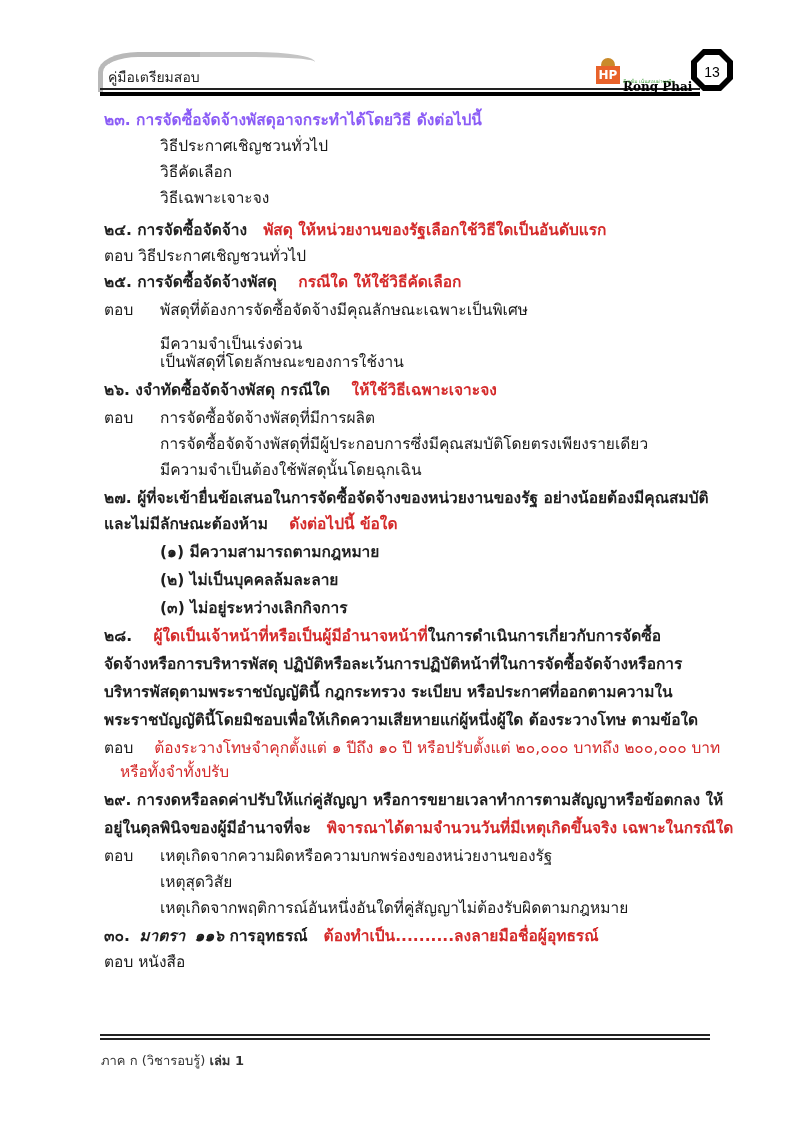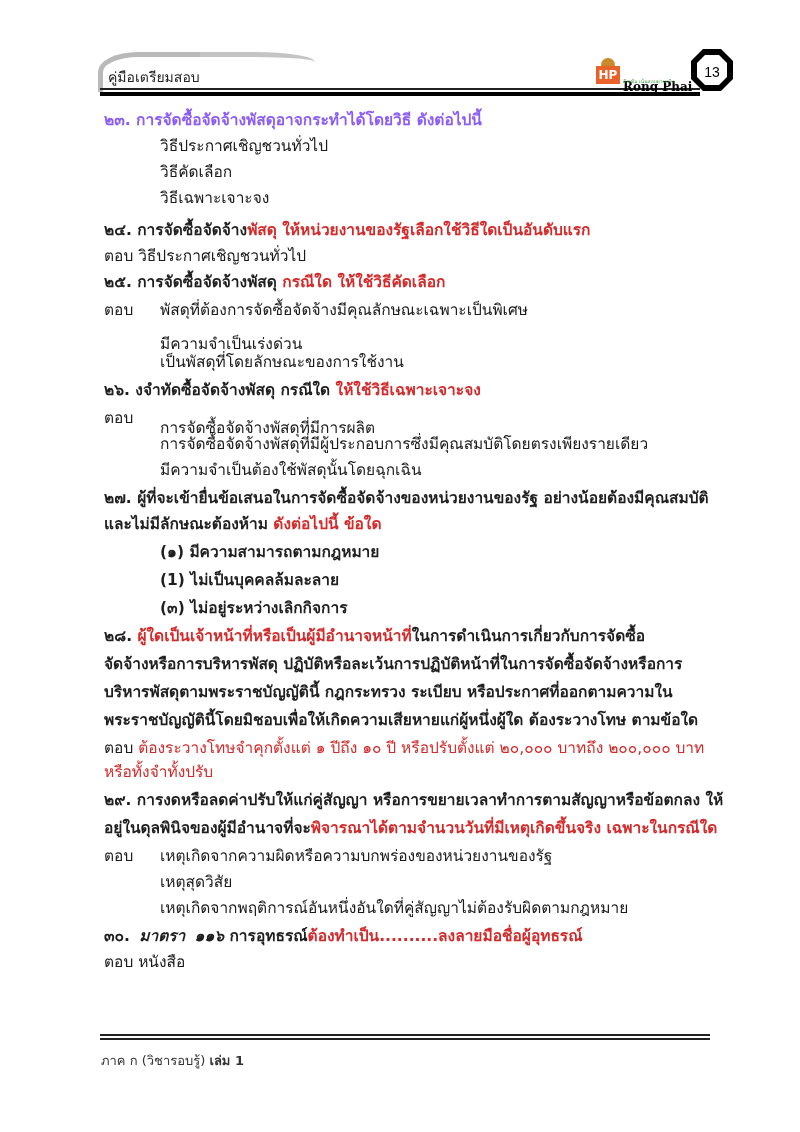--- a/index.html
+++ b/index.html
@@ -24,21 +24,21 @@
     .logo-sub { position: absolute; left: 27px; top: 19px; font-size: 5px; color: #3f9e3a; white-space: nowrap; }
     .pagebadge { position: absolute; left: 690px; top: 48px; width: 44px; height: 44px; }
     .pagebadge svg { position: absolute; left: 0; top: 0; }
     .pagebadge span { position: absolute; left: 0; top: 16px; width: 44px; height: 44px; line-height: 44px;
                       text-align: center; font: 14px "Liberation Sans", sans-serif; color: #000; }
 
     
     .content { position: absolute; left: 104px; top: 108px; width: 620px; font-size: 15.5px; }
     .ln { position: absolute; left: 0; white-space: nowrap; line-height: 24px; }
     .b { font-weight: bold; color: #1f1f1f; }
-    .red { color: #d42a2a; }
+    .red { color: #d42a2a; padding-left: 16px; }
     .redb { color: #8b5cf6; font-weight: bold; }
     .ind1 { left: 56px; }
     .ind2 { left: 56px; }
     .it { font-style: italic; font-family: Liberation Mono, monospace; }
 
     
     .ftr-rule1 { position: absolute; left: 100px; top: 1034px; width: 610px; height: 2px; background: #222; }
     .ftr-rule2 { position: absolute; left: 100px; top: 1038px; width: 610px; height: 2px; background: #222; }
     .ftr-text { position: absolute; left: 101px; top: 1050px; font-size: 13px; color: #333; }
     .ftr-text b { font-weight: bold; }
@@ -90,32 +90,32 @@
     </div>
     <div class="ln" style="top:190px">ตอบ</div>
     <div class="ln ind2" style="top:190px">พัสดุที่ต้องการจัดซื้อจัดจ้างมีคุณลักษณะเฉพาะเป็นพิเศษ</div>
     <div class="ln ind2" style="top:224px">มีความจำเป็นเร่งด่วน</div>
     <div class="ln ind2" style="top:242px">เป็นพัสดุที่โดยลักษณะของการใช้งาน</div>
 
     <div class="ln b" style="top:270px">
       <span>๒๖.</span><span> งจำทัดซื้อจัดจ้างพัสดุ กรณีใด </span><span class="red">ให้ใช้วิธีเฉพาะเจาะจง</span>
     </div>
     <div class="ln" style="top:298px">ตอบ</div>
-    <div class="ln ind2" style="top:308px">การจัดซื้อจัดจ้างพัสดุที่มีการผลิต</div>
+    <div class="ln ind2" style="top:298px">การจัดซื้อจัดจ้างพัสดุที่มีการผลิต</div>
     <div class="ln ind2" style="top:324px">การจัดซื้อจัดจ้างพัสดุที่มีผู้ประกอบการซึ่งมีคุณสมบัติโดยตรงเพียงรายเดียว</div>
     <div class="ln ind2" style="top:350px">มีความจำเป็นต้องใช้พัสดุนั้นโดยฉุกเฉิน</div>
 
     <div class="ln b" style="top:378px">
       <span>๒๗.</span><span> ผู้ที่จะเข้ายื่นข้อเสนอในการจัดซื้อจัดจ้างของหน่วยงานของรัฐ อย่างน้อยต้องมีคุณสมบัติ</span>
     </div>
     <div class="ln b" style="top:404px">
       <span>และไม่มีลักษณะต้องห้าม </span><span class="red">ดังต่อไปนี้ ข้อใด</span>
     </div>
     <div class="ln ind1 b" style="top:432px">(๑) มีความสามารถตามกฎหมาย</div>
-    <div class="ln ind1 b" style="top:460px">(1) ไม่เป็นบุคคลล้มละลาย</div>
+    <div class="ln ind1 b" style="top:460px">(๒) ไม่เป็นบุคคลล้มละลาย</div>
     <div class="ln ind1 b" style="top:488px">(๓) ไม่อยู่ระหว่างเลิกกิจการ</div>
 
     <div class="ln b" style="top:516px">
       <span>๒๘.</span><span class="red"> ผู้ใดเป็นเจ้าหน้าที่หรือเป็นผู้มีอำนาจหน้าที่</span><span>ในการดำเนินการเกี่ยวกับการจัดซื้อ</span>
     </div>
     <div class="ln b" style="top:544px">จัดจ้างหรือการบริหารพัสดุ ปฏิบัติหรือละเว้นการปฏิบัติหน้าที่ในการจัดซื้อจัดจ้างหรือการ</div>
     <div class="ln b" style="top:572px">บริหารพัสดุตามพระราชบัญญัตินี้ กฎกระทรวง ระเบียบ หรือประกาศที่ออกตามความใน</div>
     <div class="ln b" style="top:600px">พระราชบัญญัตินี้โดยมิชอบเพื่อให้เกิดความเสียหายแก่ผู้หนึ่งผู้ใด ต้องระวางโทษ ตามข้อใด</div>
     <div class="ln" style="top:628px">
       <span>ตอบ</span> <span class="red">ต้องระวางโทษจำคุกตั้งแต่ ๑ ปีถึง ๑๐ ปี หรือปรับตั้งแต่ ๒๐,๐๐๐ บาทถึง ๒๐๐,๐๐๐ บาท</span>

